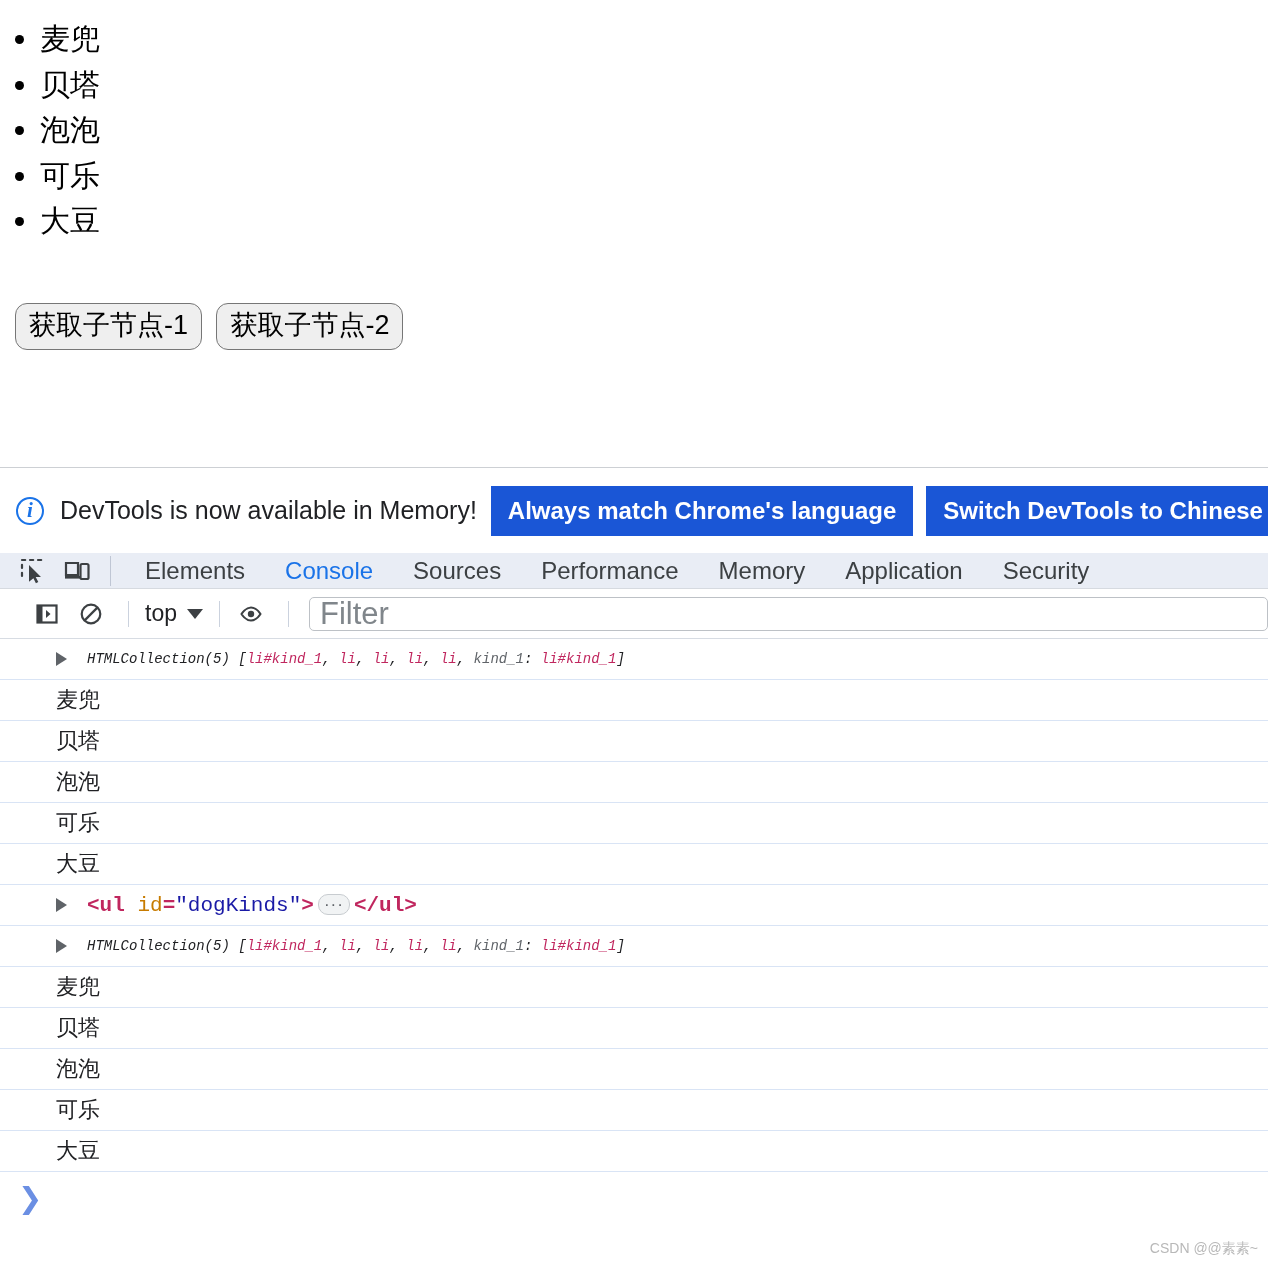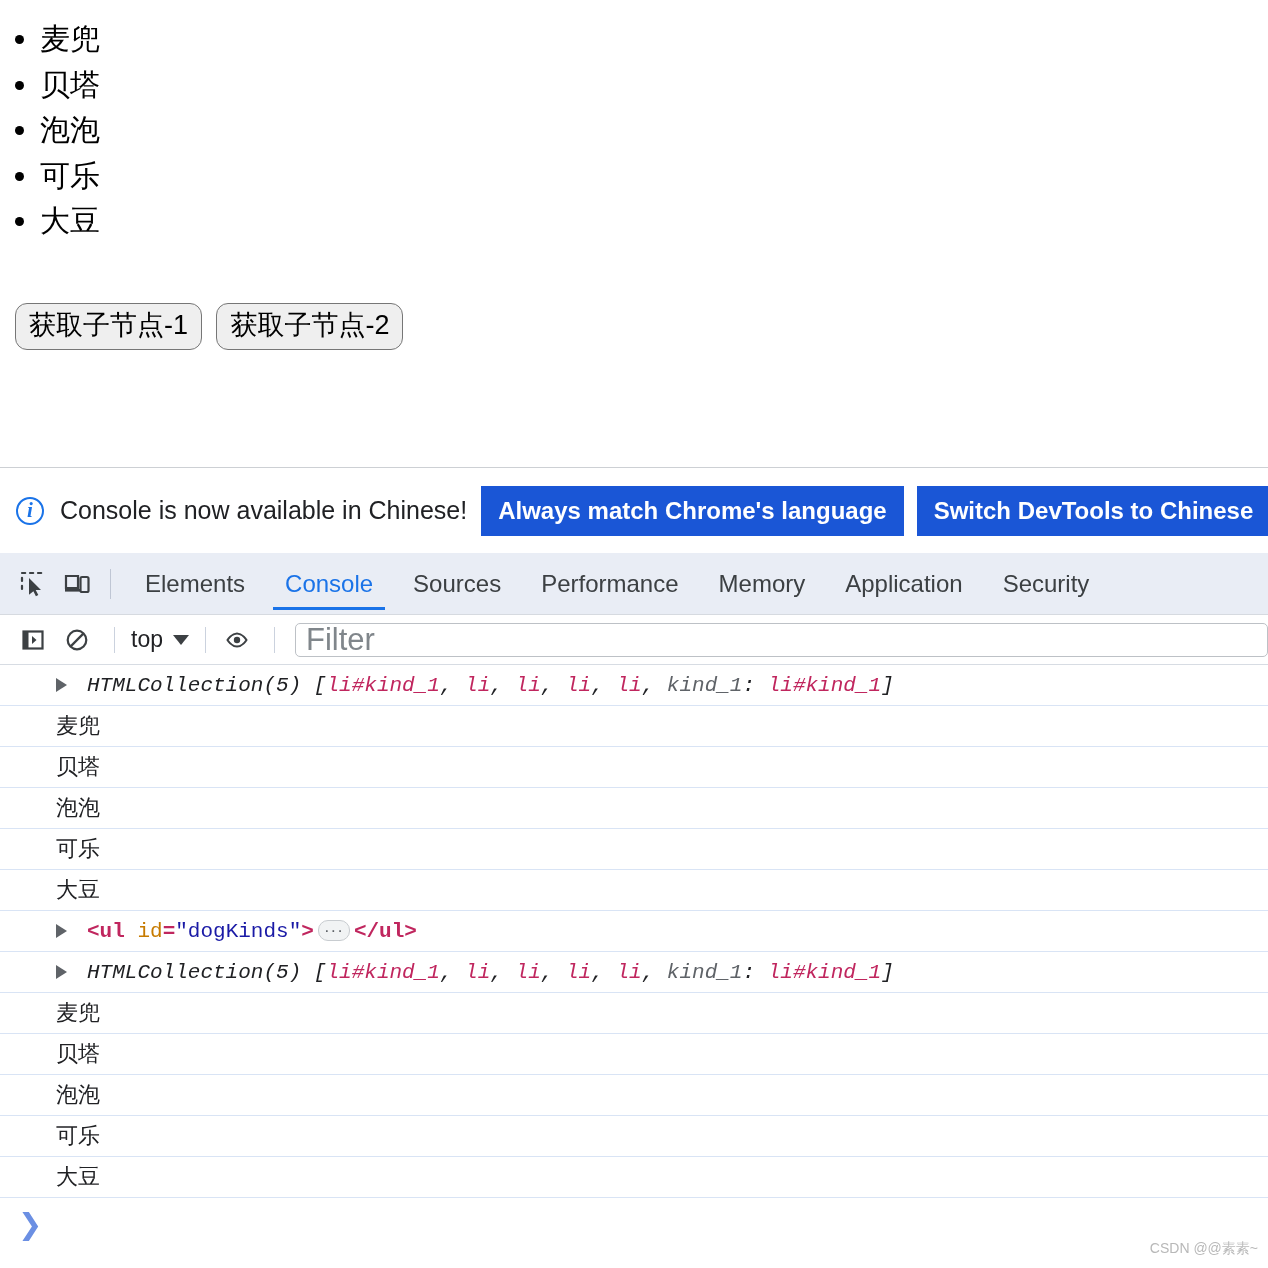--- a/index.html
+++ b/index.html
@@ -119,21 +119,21 @@
   .banner-btn.primary {
     background: #1a56d6;
     color: #ffffff;
     border-color: #1a56d6;
   }
 
   
   .tabbar {
     display: flex;
     align-items: center;
-    height: 62px;
+    height: 36px;
     background: #e9edf5;
     border-bottom: 1px solid #d6dae0;
     box-sizing: border-box;
     padding-left: 14px;
     overflow: hidden;
     white-space: nowrap;
   }
   .tool-icon {
     width: 38px; height: 38px;
     display: flex;
@@ -172,21 +172,21 @@
   }
 
   
   .filterbar {
     display: flex;
     align-items: center;
     height: 50px;
     background: #ffffff;
     border-bottom: 1px solid #d7dce3;
     box-sizing: border-box;
-    padding-left: 14px;
+    padding-left: 28px;
     overflow: hidden;
   }
   .fb-divider {
     width: 1px;
     height: 26px;
     background: #cbd2de;
     margin: 0 12px;
     flex: 0 0 1px;
   }
   .ctx-select {
@@ -243,21 +243,21 @@
   }
   .msg.obj { padding-left: 56px; }
   .msg-text {
     font-family: "Liberation Sans", sans-serif;
     font-size: 22px;
     color: #202124;
     line-height: 1;
   }
   .mono {
     font-family: "Liberation Mono", "DejaVu Sans Mono", monospace;
-    font-size: 21px;
+    font-size: 14px;
     font-style: italic;
     color: #202124;
     white-space: nowrap;
   }
   .mono-plain {
     font-family: "Liberation Mono", "DejaVu Sans Mono", monospace;
     font-size: 21px;
     font-style: normal;
     white-space: nowrap;
   }
@@ -339,21 +339,21 @@
     <div class="btn-row">
       <button class="page-btn">获取子节点-1</button>
       <button class="page-btn">获取子节点-2</button>
     </div>
   </div>
 
   <div class="devtools">
 
     <div class="lang-banner">
       <div class="info-icon">i</div>
-      <div class="banner-text">Console is now available in Chinese!</div>
+      <div class="banner-text">DevTools is now available in Memory!</div>
       <button class="banner-btn primary">Always match Chrome's language</button>
       <button class="banner-btn primary">Switch DevTools to Chinese</button>
 
     </div>
 
     <div class="tabbar">
       <div class="tool-icon">
         <svg width="26" height="26" viewBox="0 0 26 26" aria-hidden="true">
           <path d="M2 2h5M10 2h5M18 2h5M2 10v-5M2 18v-5" stroke="#3c4043" stroke-width="2.2" stroke-linecap="round" stroke-dasharray="3.2 3.2" fill="none"></path>
           <path d="M9 7l12 12h-5.3l2.6 5.1-2.4 1.2-2.5-5.1L9 23.8z" fill="#3c4043"></path>

